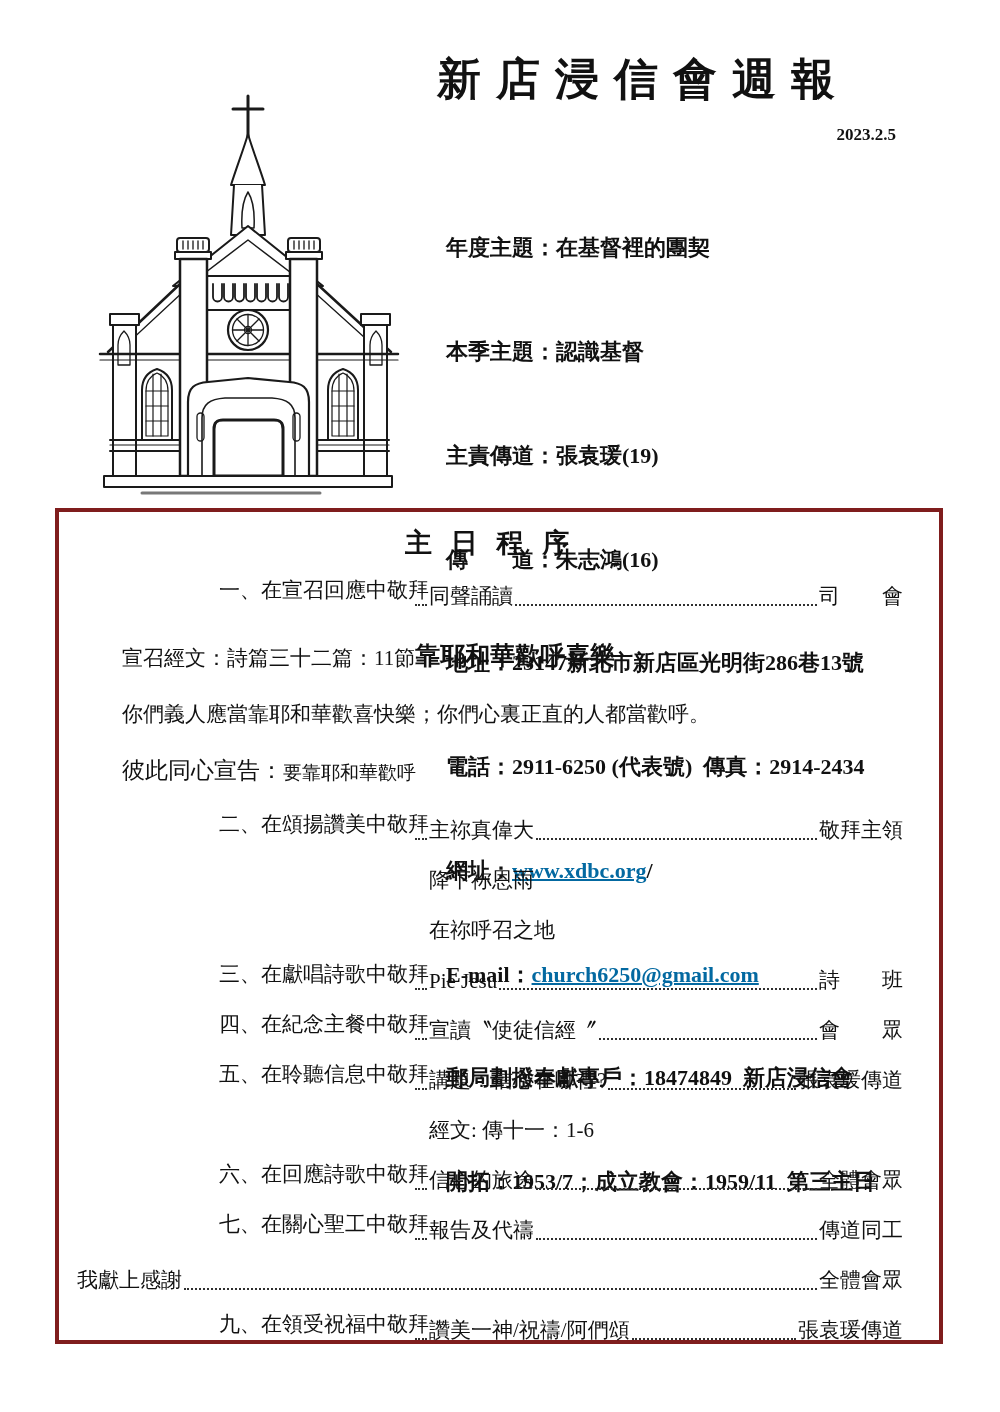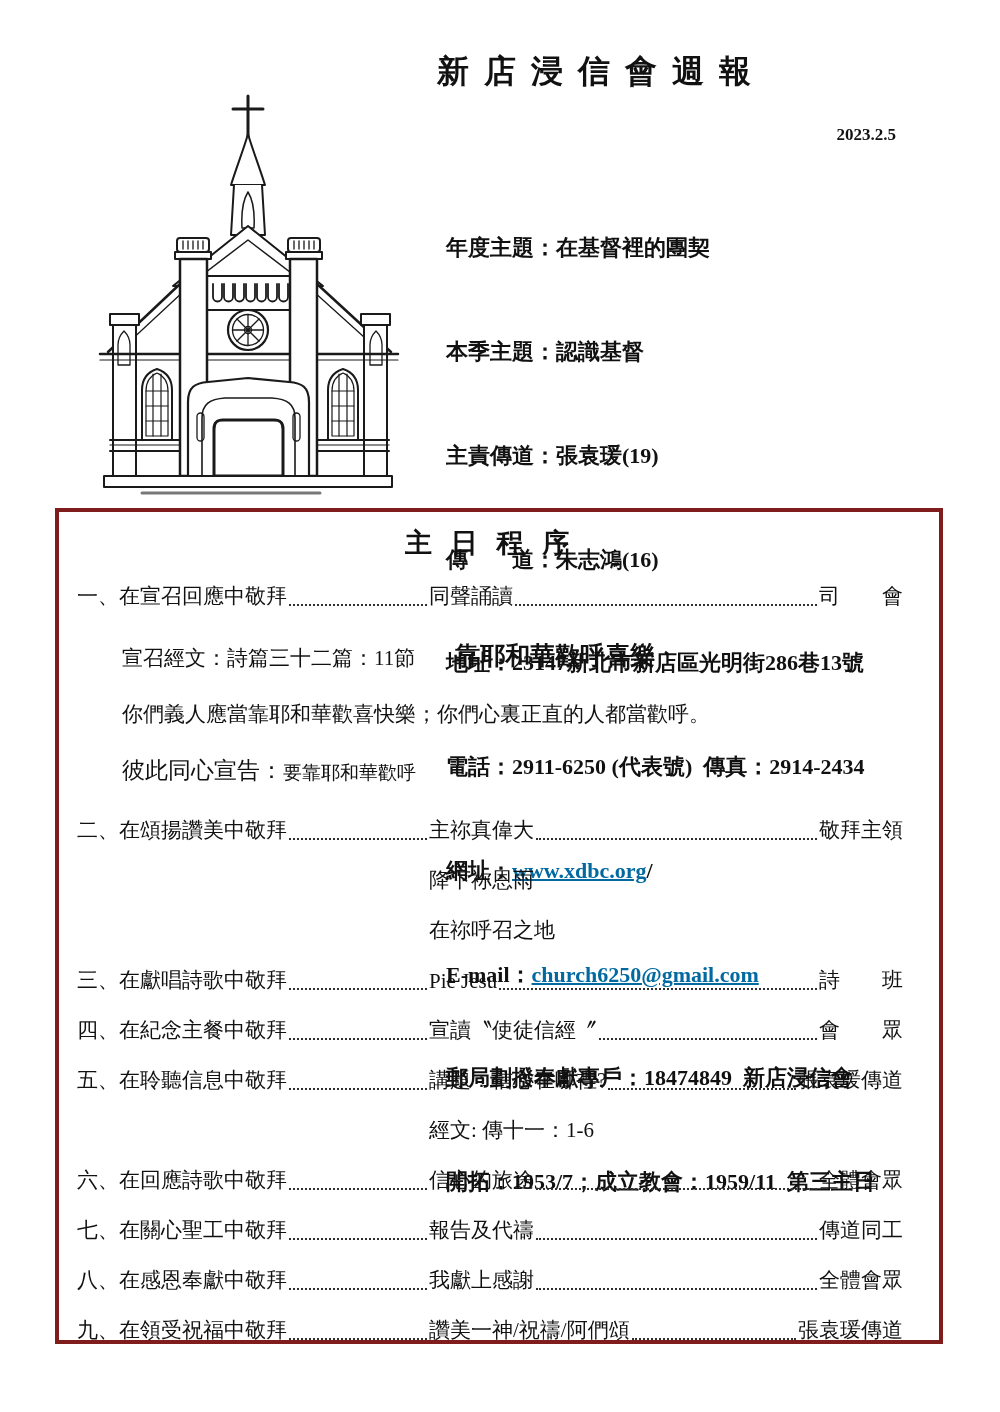--- a/index.html
+++ b/index.html
@@ -1,38 +1,38 @@
 <!DOCTYPE html>
 <html><head>
 <meta charset="utf-8">
 <style>
   html,body{margin:0;padding:0;background:#fff;}
   .page{position:relative;width:1000px;height:1412px;background:#fff;overflow:hidden;
         font-family:"Liberation Serif","DejaVu Serif",serif;color:#111;}
 
   
   .church-svg{position:absolute;left:78px;top:88px;width:344px;height:420px;}
-  .mh-title{position:absolute;left:437px;top:50px;font-size:32px;font-weight:700;
+  .mh-title{position:absolute;left:437px;top:50px;font-size:44px;font-weight:700;
             letter-spacing:15px;white-space:pre;}
   .mh-date{position:absolute;top:125px;right:104px;font-size:17px;font-weight:700;}
   .mh-info{position:absolute;left:446px;top:162px;width:515px;font-size:22px;
            font-weight:700;line-height:34.6px;white-space:pre;}
   .mh-info .lnk{color:#0369a1;text-decoration:underline;text-decoration-thickness:2px;cursor:pointer;}
 
   
   .program-box{position:absolute;left:55px;top:508px;width:888px;height:836px;
                border:4px solid #7f1d1d;box-sizing:border-box;padding:4px 36px 0 18px;}
   .p-title{height:54px;display:flex;align-items:center;justify-content:center;
            font-size:27px;font-weight:700;letter-spacing:6px;white-space:pre;}
   .pline{display:flex;align-items:flex-end;height:50px;padding-bottom:10px;
          box-sizing:border-box;font-size:21px;white-space:pre;}
-  .lg{display:flex;width:352px;flex-shrink:0;align-items:flex-end;}
+  .lg{display:flex;width:352px;flex-shrink:0;align-items:flex-end;flex-direction:column;}
   .leader{flex:1 1 auto;min-width:12px;border-bottom:2px dotted #2f2f2f;margin:0 2px 4px 2px;}
   .pr{flex-shrink:0;margin-top:22px;}
-  .h-call{height:62px;gap:40px;}
+  .h-call{height:62px;}
   .h-verse{height:56px;}
   .h-declare{height:58px;font-size:23px;}
   .h-r2{height:58px;}
   .indent1{padding-left:45px;}
   .mid-indent{padding-left:352px;}
   .big-bold{font-size:25px;font-weight:700;}
   .big-bold2{font-size:19px;font-weight:400;}
 </style>
 </head>
 <body>
@@ -240,24 +240,20 @@
       <div class="lg">
         <span>七、在關心聖工中敬拜</span>
         <span class="leader"></span>
       </div>
       <span>報告及代禱</span>
       <span class="leader"></span>
       <span class="pr">傳道同工</span>
     </div>
 
     <div class="pline">
-      <div class="lg">
-        <span>八、在感恩奉獻中敬拜</span>
-        <span class="leader"></span>
-      </div>
       <span>我獻上感謝</span>
       <span class="leader"></span>
       <span class="pr">全體會眾</span>
     </div>
 
     <div class="pline">
       <div class="lg">
         <span>九、在領受祝福中敬拜</span>
         <span class="leader"></span>
       </div>

